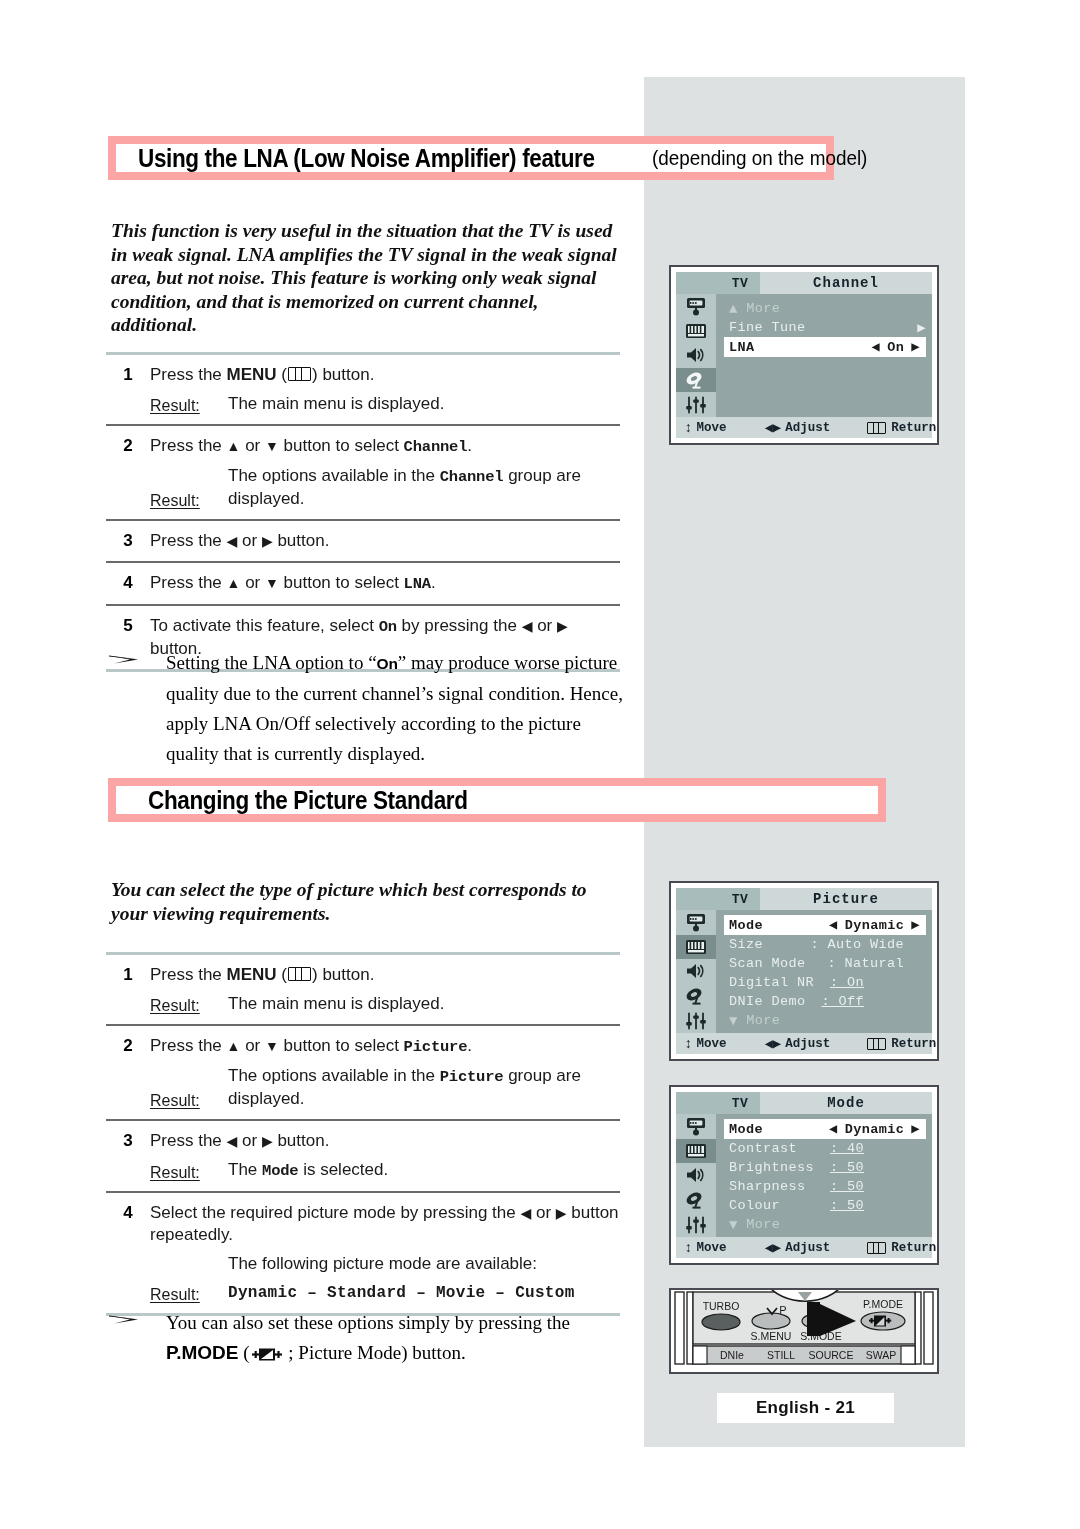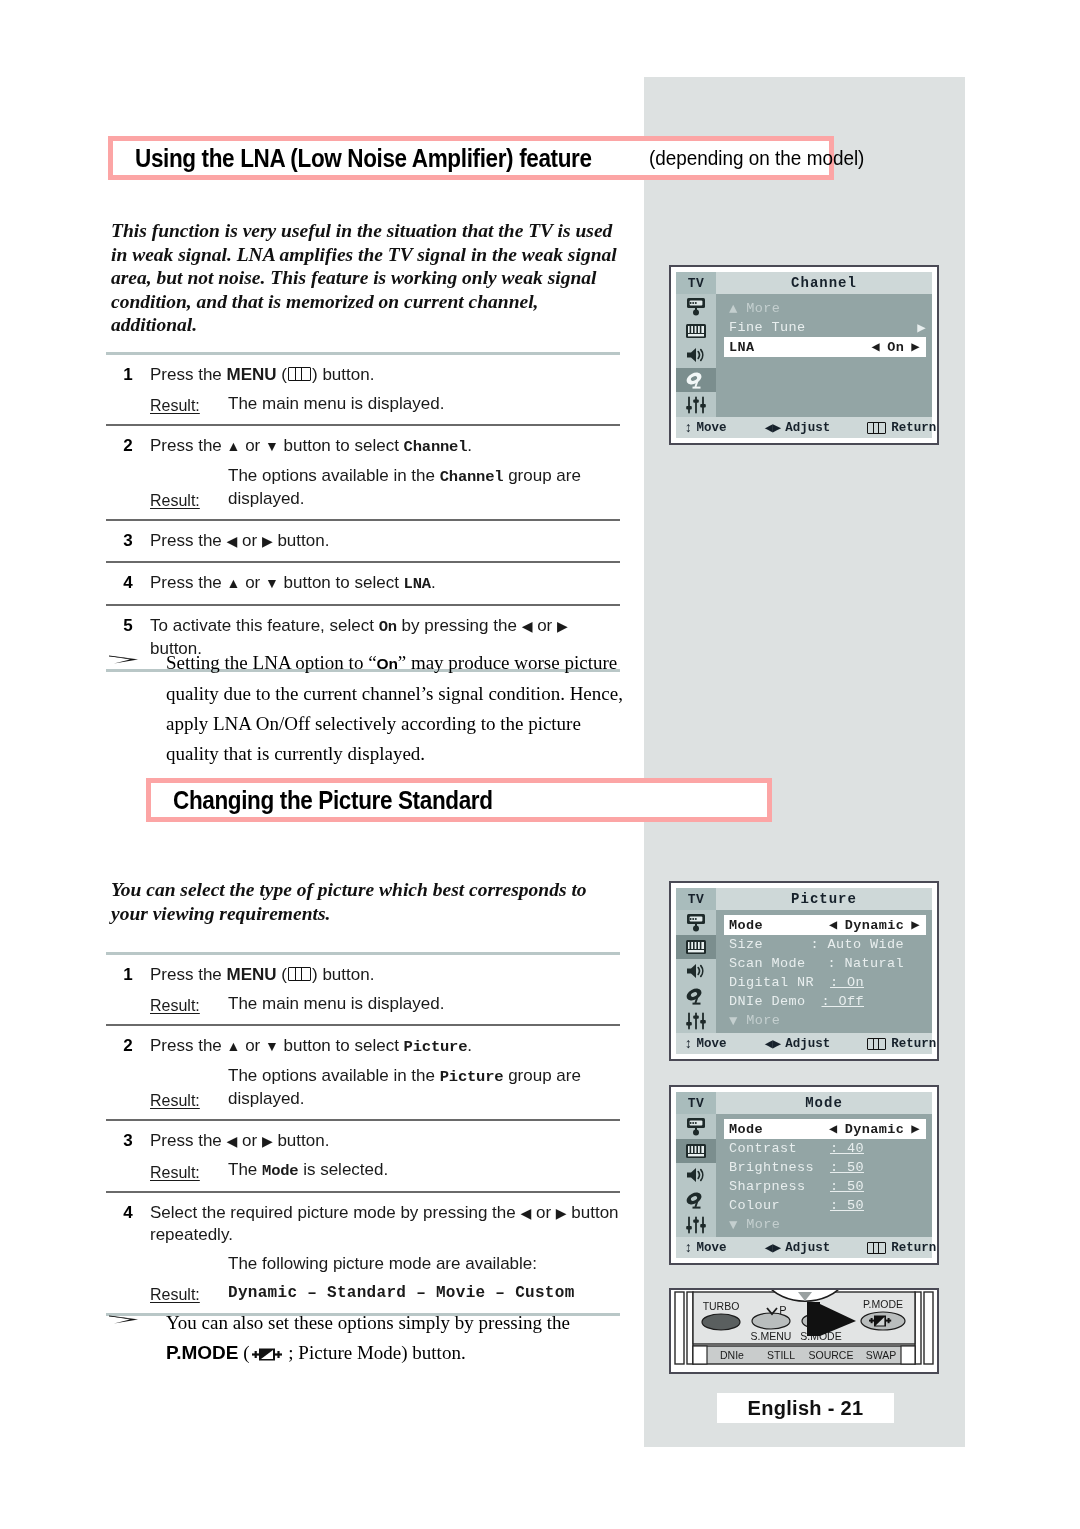--- a/index.html
+++ b/index.html
@@ -11,34 +11,34 @@
   .page{position:absolute;left:0;top:0;width:1080px;height:1529px;}
 
   
   .gray-panel{
     position:absolute;left:644px;top:77px;width:321px;height:1370px;
     background:#dde1e1;
   }
 
   
   .title-bar{
-    position:absolute;background:#ffffff;border:5px solid #fca5a5;
+    position:absolute;background:#ffffff;border:8px solid #fca5a5;
     box-sizing:border-box;display:flex;align-items:center;
   }
   .title-bar .t-main{
     font-weight:bold;font-size:25px;color:#000;letter-spacing:-0.4px;
     font-family:"Liberation Sans", sans-serif;
     transform:scaleX(0.9);transform-origin:left center;white-space:nowrap;
   }
   .title-bar .t-sub{
     font-size:21px;color:#000;margin-left:7px;white-space:nowrap;
     transform:scaleX(0.9);transform-origin:left center;
   }
   #title-lna{left:108px;top:136px;width:726px;height:44px;padding-left:22px;}
-  #title-pic{left:108px;top:778px;width:626px;height:44px;padding-left:22px;margin-left:38px;}
+  #title-pic{left:108px;top:778px;width:778px;height:44px;padding-left:32px;}
 
   
   .intro{
     position:absolute;font-style:italic;font-weight:bold;
     font-family:"Liberation Serif", serif;
     font-size:19.5px;line-height:23.5px;color:#111;width:510px;
   }
   #intro-lna{left:111px;top:219px;}
   #intro-pic{left:111px;top:878px;}
 
@@ -87,20 +87,21 @@
   #osd-channel{left:669px;top:265px;width:270px;height:180px;}
   #osd-picture{left:669px;top:881px;width:270px;height:180px;}
   #osd-mode{left:669px;top:1085px;width:270px;height:180px;}
 
   .osd-inner{position:relative;width:100%;height:100%;background:#ffffff;}
   .osd-header{display:flex;height:22px;}
   .osd-tv{
     width:40px;flex:0 0 40px;background:#a9bcbc;color:#16212b;
     font-weight:bold;font-size:13px;display:flex;align-items:center;justify-content:center;
     letter-spacing:0.5px;
+    padding-left:44px;
   }
   .osd-title{
     flex:1;background:#ced8d8;color:#16212b;font-weight:bold;font-size:14px;
     display:flex;align-items:center;justify-content:center;letter-spacing:1px;
   }
   .osd-mid{display:flex;height:calc(100% - 22px - 21px);}
   .osd-rail{width:40px;flex:0 0 40px;background:#b7c6c6;display:flex;flex-direction:column;}
   .rail-ico{
     flex:1;display:flex;align-items:center;justify-content:center;position:relative;
   }
@@ -152,21 +153,21 @@
   
   #remote{
     position:absolute;left:669px;top:1288px;width:270px;height:86px;
     background:#ffffff;border:2px solid #4a4a55;box-sizing:border-box;
   }
 
   
   #footer-badge{
     position:absolute;left:717px;top:1393px;width:177px;height:30px;background:#ffffff;
     display:flex;align-items:center;justify-content:center;
-    font-weight:bold;font-size:20px;color:#111;letter-spacing:0.3px;
+    font-weight:bold;font-size:17px;color:#111;letter-spacing:0.3px;
   }
 </style>
 </head>
 <body>
 
 <div class="page">
 
   <div class="gray-panel"></div>
 
   <div class="title-bar" id="title-lna">

